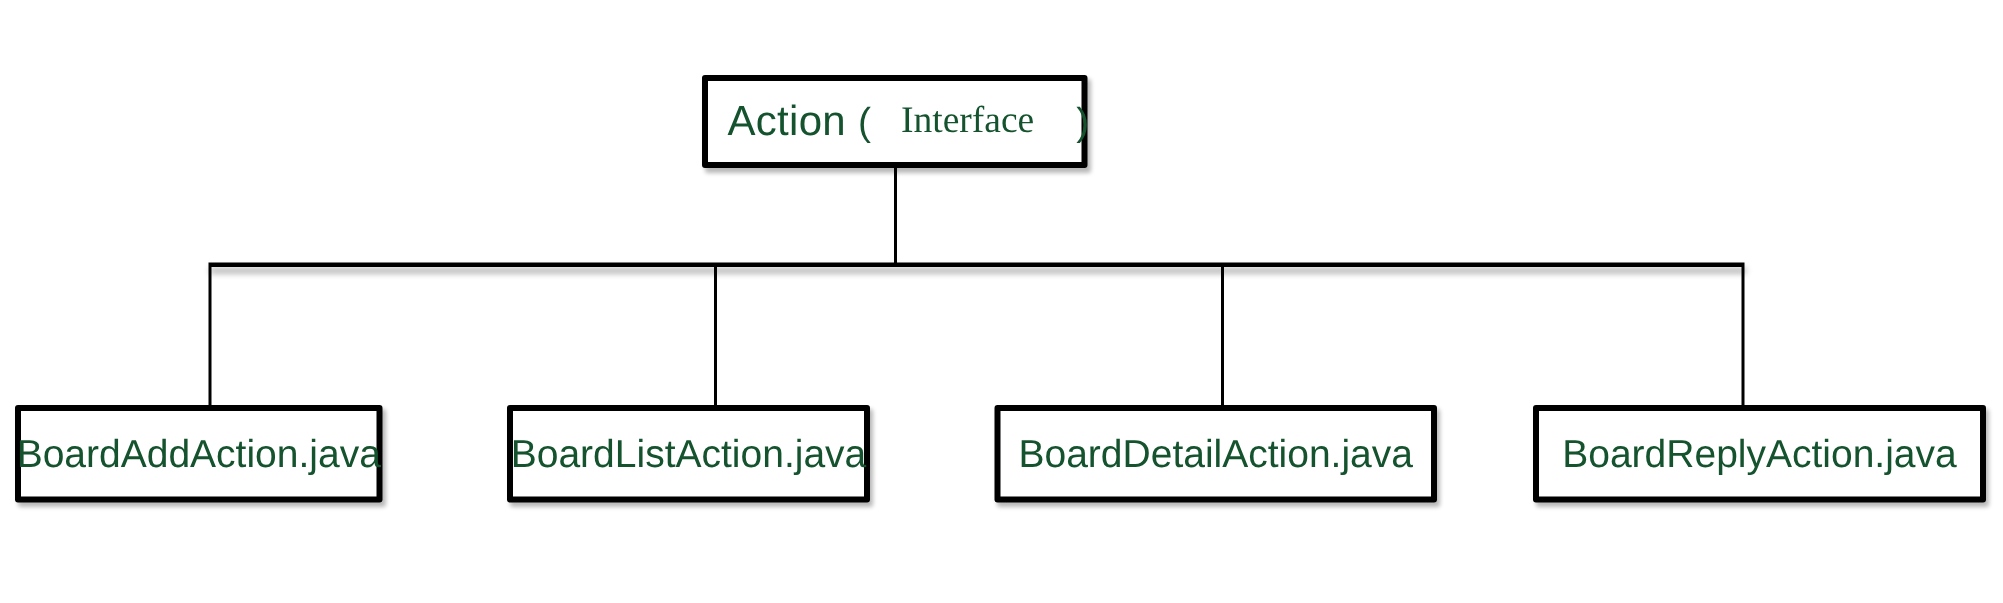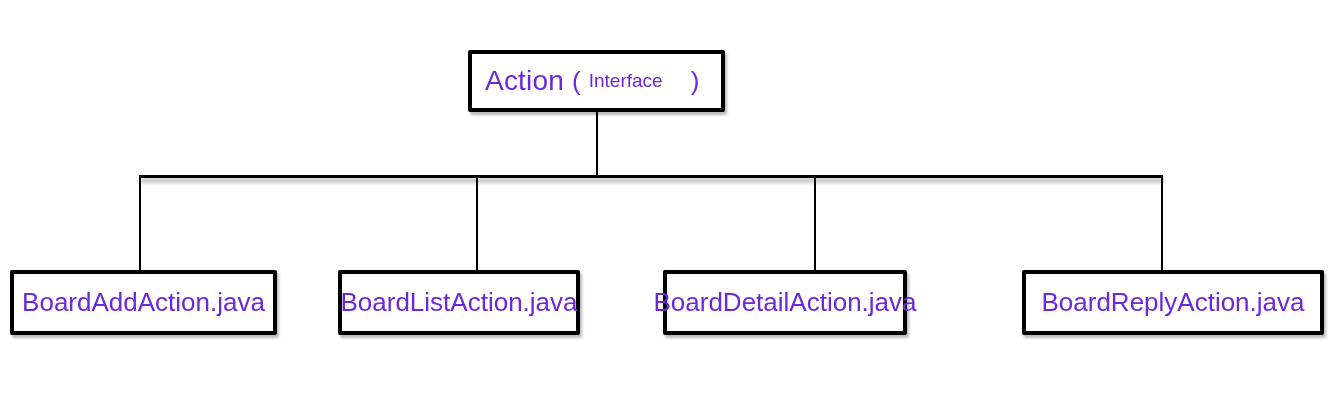--- a/index.html
+++ b/index.html
@@ -2,48 +2,48 @@
 <html><head>
 <meta charset="utf-8">
 <style>
   html, body { margin: 0; padding: 0; background: #ffffff; }
   .canvas {
     position: relative;
     width: 1335px;
     height: 402px;
     background: #ffffff;
     font-family: "Liberation Sans", sans-serif;
-    color: #6d28d9;
+    color: #14532d;
     overflow: hidden;
   }
   .node {
     position: absolute;
     box-sizing: border-box;
     background: #ffffff;
     border: 4px solid #000000;
     border-radius: 2px;
     display: flex;
     align-items: center;
     justify-content: center;
     box-shadow: 2px 3px 3px rgba(0,0,0,0.28);
   }
   .node.root {
     left: 468px; top: 50px; width: 257px; height: 62px;
     justify-content: flex-start;
     padding-left: 13px;
   }
   .root .main  { font-size: 28px; letter-spacing: 0.2px; }
   .root .paren { font-size: 26px; margin-left: 8px; }
-  .root .sub   { font-size: 19px; margin-left: 8px; }
+  .root .sub   { font-size: 25px; margin-left: 20px; font-family: Liberation Serif, serif; }
   .root .paren.close { margin-left: 28px; }
   .node.child { top: 270px; height: 65px; font-size: 26px; }
   .node.child .lbl { white-space: nowrap; }
-  #child-0 { left: 10px;   width: 267px; }
+  #child-0 { left: 10px;   width: 245px; }
   #child-1 { left: 338px;  width: 242px; }
-  #child-2 { left: 663px;  width: 244px; }
+  #child-2 { left: 663px;  width: 295px; }
   #child-3 { left: 1022px; width: 302px; }
   .line { position: absolute; background: #000000; }
   .stem   { left: 596px; top: 112px; width: 2px; height: 65px; }
   .hbar   {
     left: 139px; top: 175px; width: 1024px; height: 3px;
     box-shadow: 1px 4px 4px rgba(0,0,0,0.38);
   }
   .drop   { top: 178px; width: 2px; height: 92px; }
   .drop-0 { left: 139px; }
   .drop-1 { left: 476px; }

